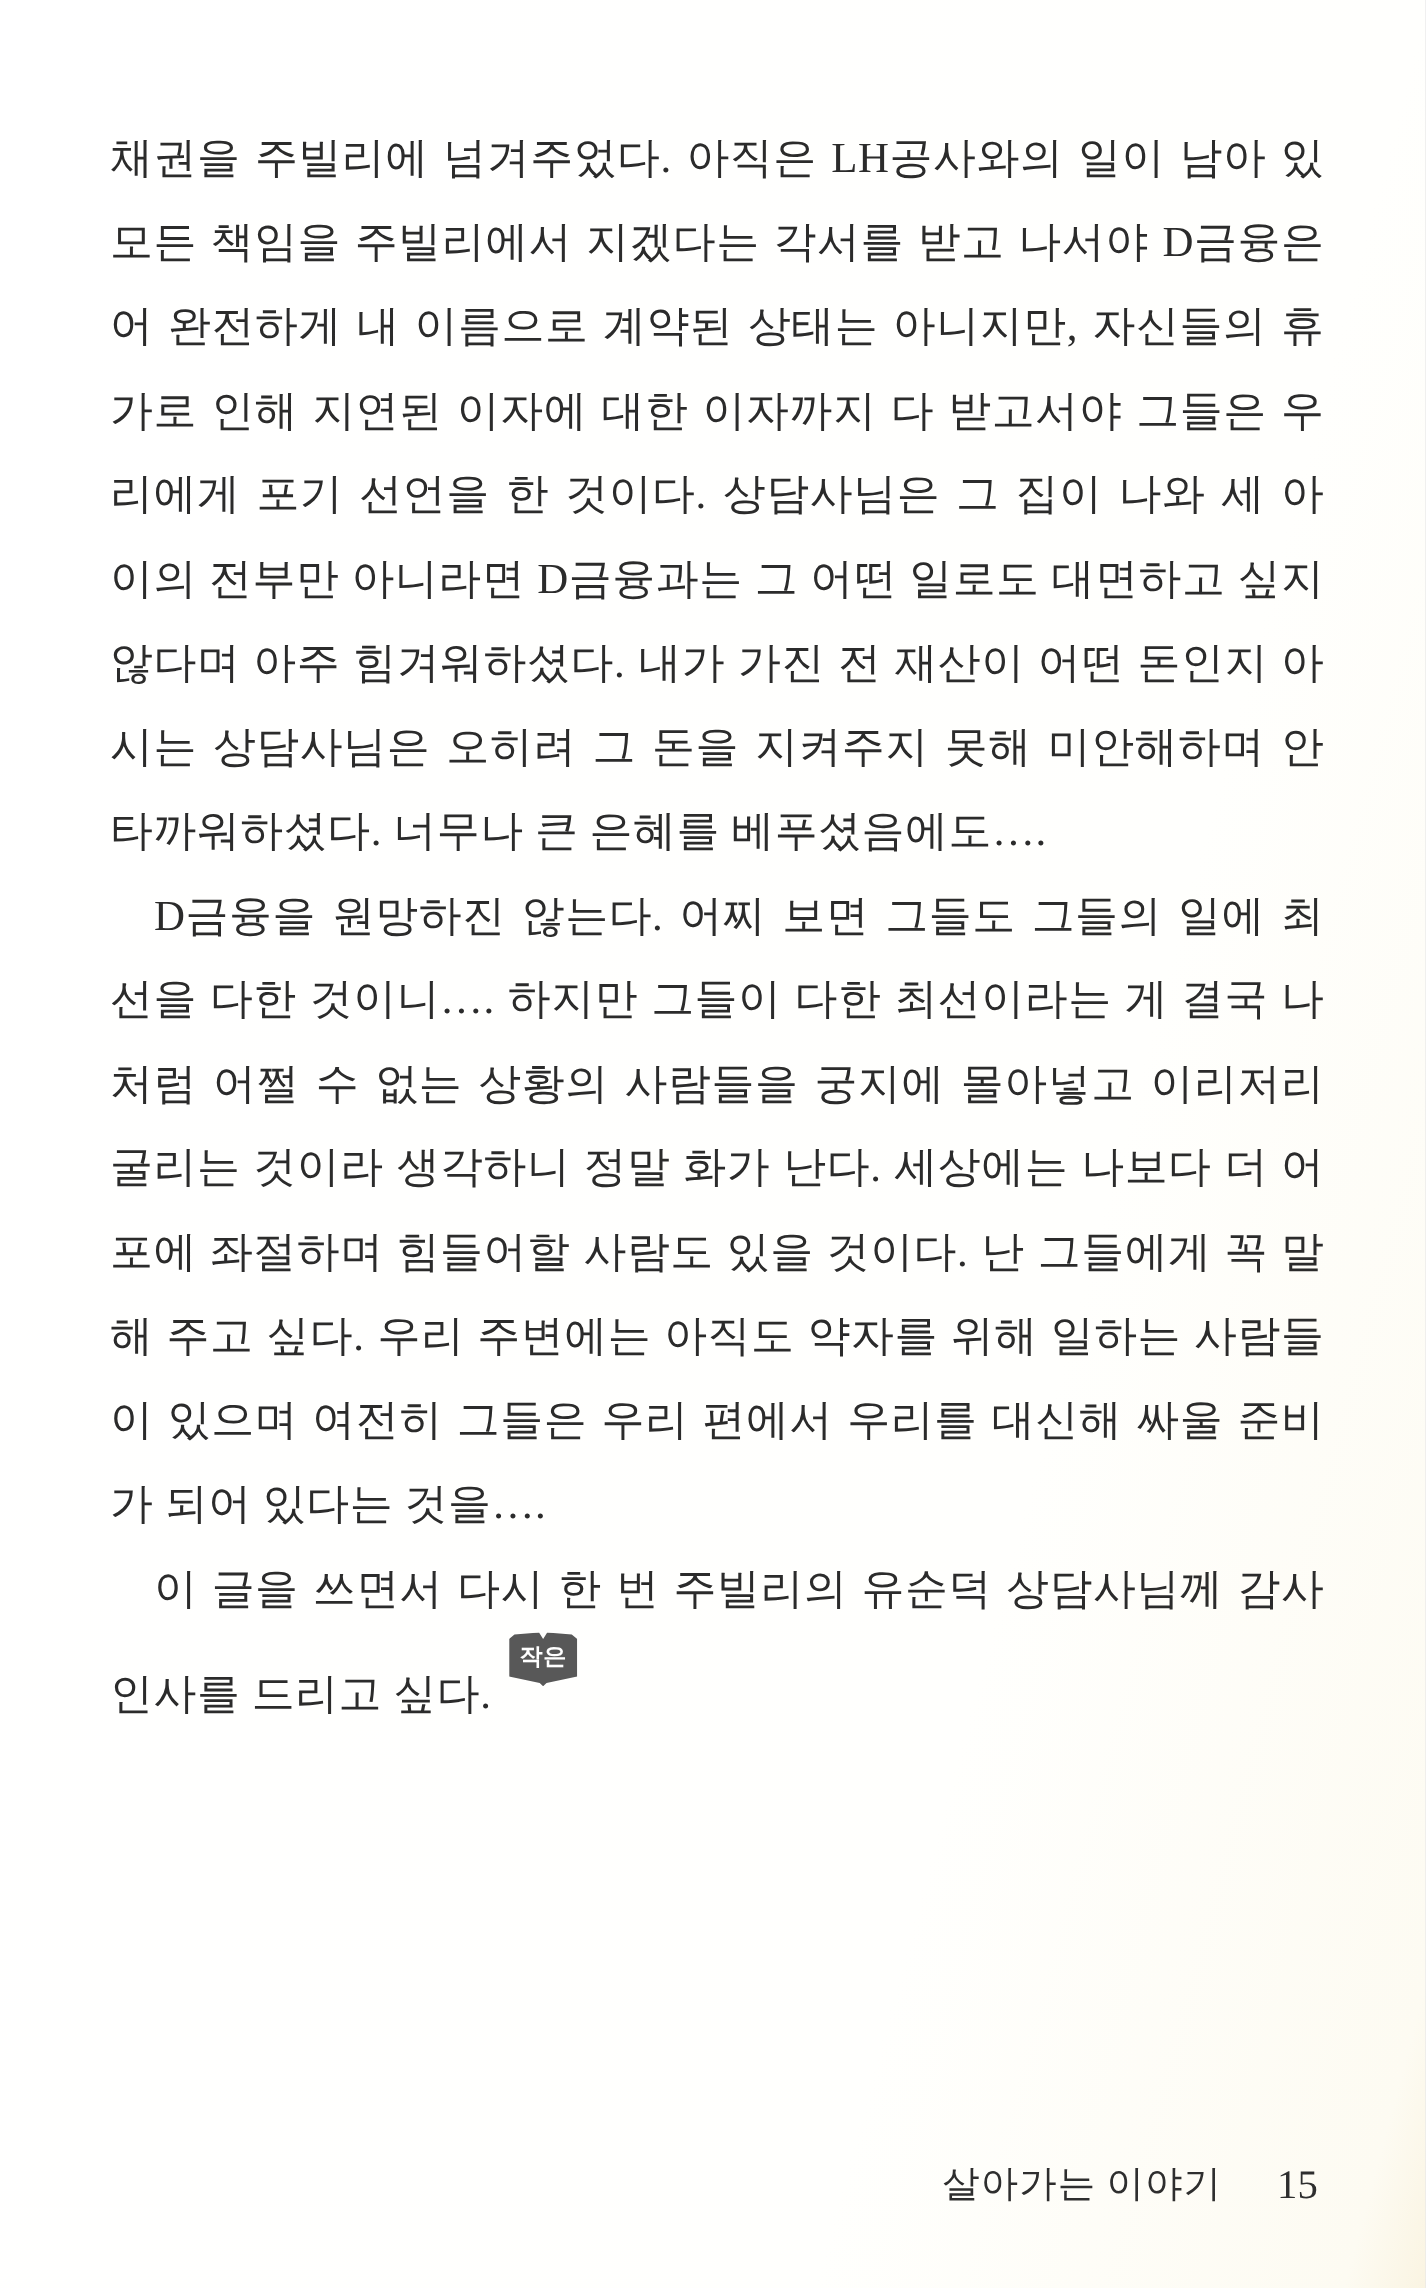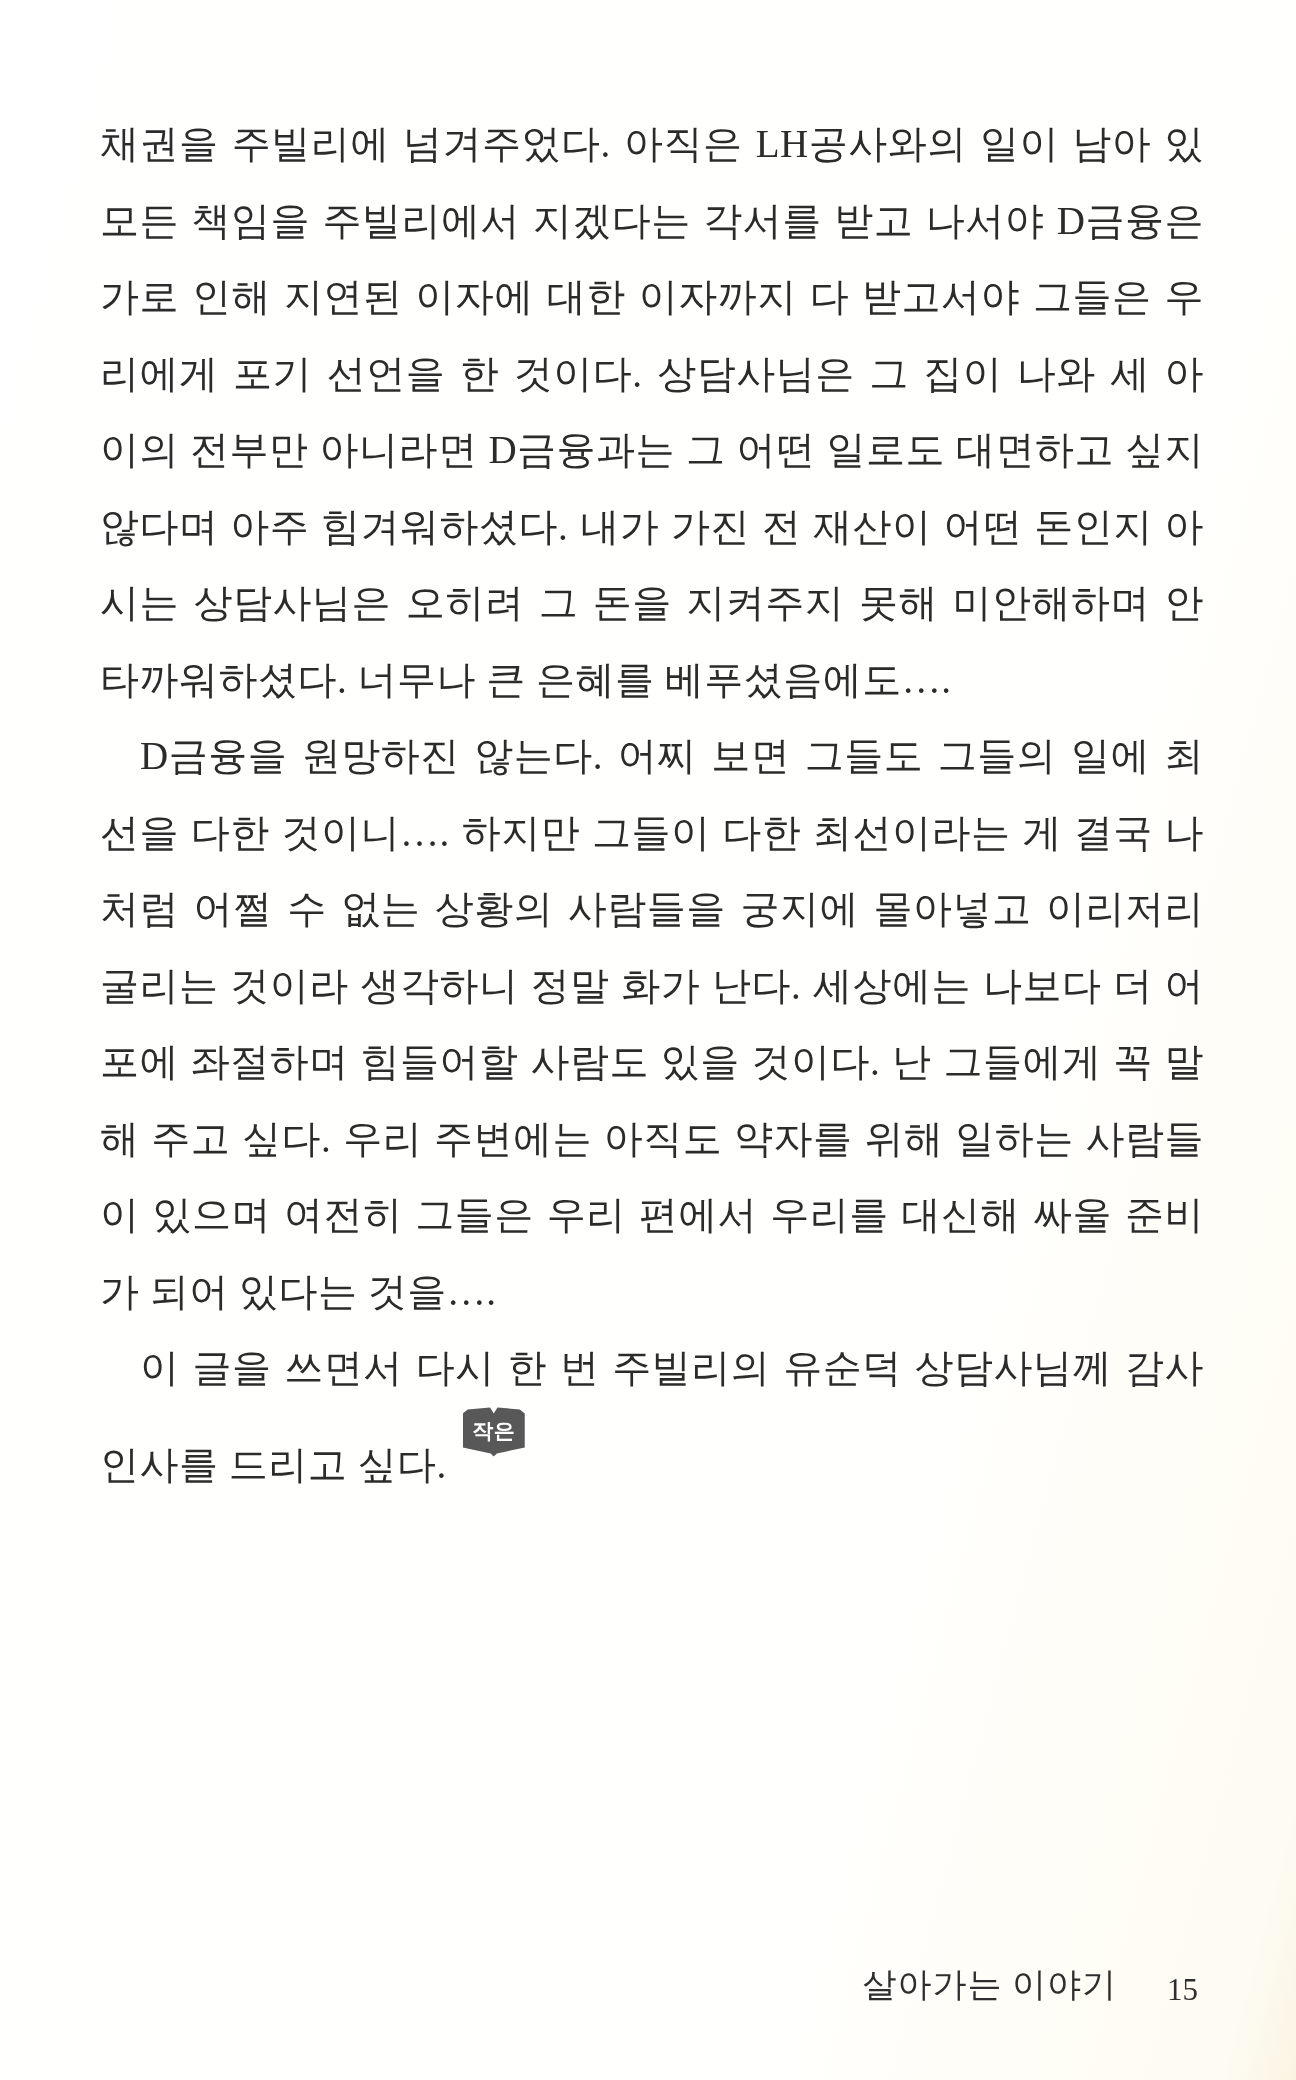--- a/index.html
+++ b/index.html
@@ -65,32 +65,33 @@
     display: flex;
     align-items: flex-end;
     gap: 50px;
   }
   .running-head {
     font-size: 34px;
     letter-spacing: 1px;
     color: #2e2e2e;
   }
   .page-number {
-    font-size: 31px;
+    font-size: 37px;
     color: #2e2e2e;
   }
 </style>
 </head>
 <body>
 
 <div class="page">
 
   <main class="text-block">
     <p class="line">채권을 주빌리에 넘겨주었다. 아직은 LH공사와의 일이 남아 있</p>
     <p class="line">모든 책임을 주빌리에서 지겠다는 각서를 받고 나서야 D금융은</p>
+    <p class="line">어 완전하게 내 이름으로 계약된 상태는 아니지만, 자신들의 휴</p>
     <p class="line">가로 인해 지연된 이자에 대한 이자까지 다 받고서야 그들은 우</p>
     <p class="line">리에게 포기 선언을 한 것이다. 상담사님은 그 집이 나와 세 아</p>
     <p class="line">이의 전부만 아니라면 D금융과는 그 어떤 일로도 대면하고 싶지</p>
     <p class="line">않다며 아주 힘겨워하셨다. 내가 가진 전 재산이 어떤 돈인지 아</p>
     <p class="line">시는 상담사님은 오히려 그 돈을 지켜주지 못해 미안해하며 안</p>
     <p class="line pend">타까워하셨다. 너무나 큰 은혜를 베푸셨음에도….</p>
     <p class="line indent">D금융을 원망하진 않는다. 어찌 보면 그들도 그들의 일에 최</p>
     <p class="line">선을 다한 것이니…. 하지만 그들이 다한 최선이라는 게 결국 나</p>
     <p class="line">처럼 어쩔 수 없는 상황의 사람들을 궁지에 몰아넣고 이리저리</p>
     <p class="line">굴리는 것이라 생각하니 정말 화가 난다. 세상에는 나보다 더 어</p>

